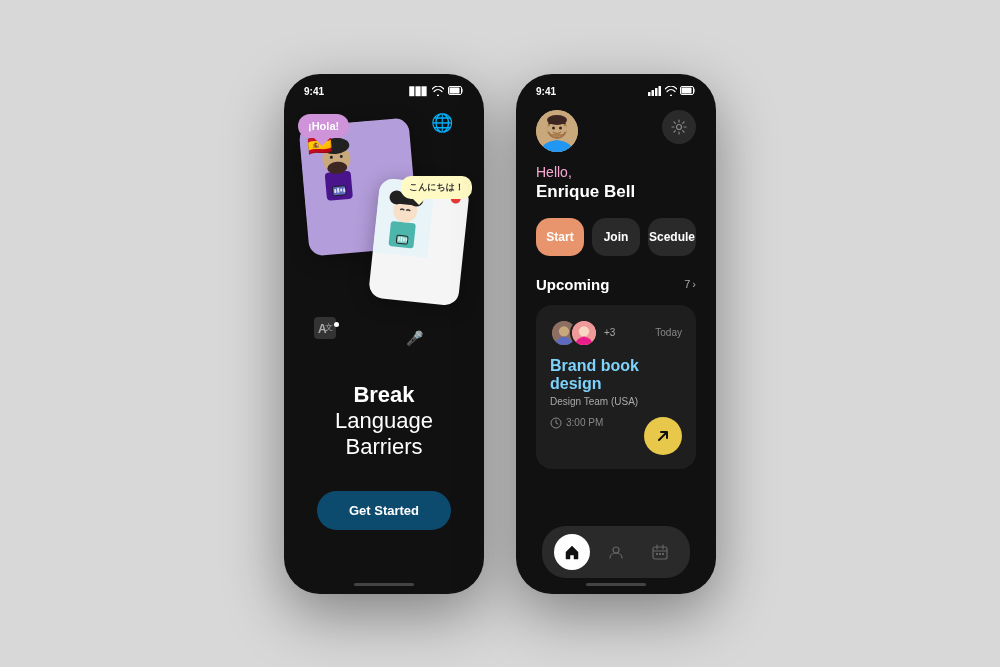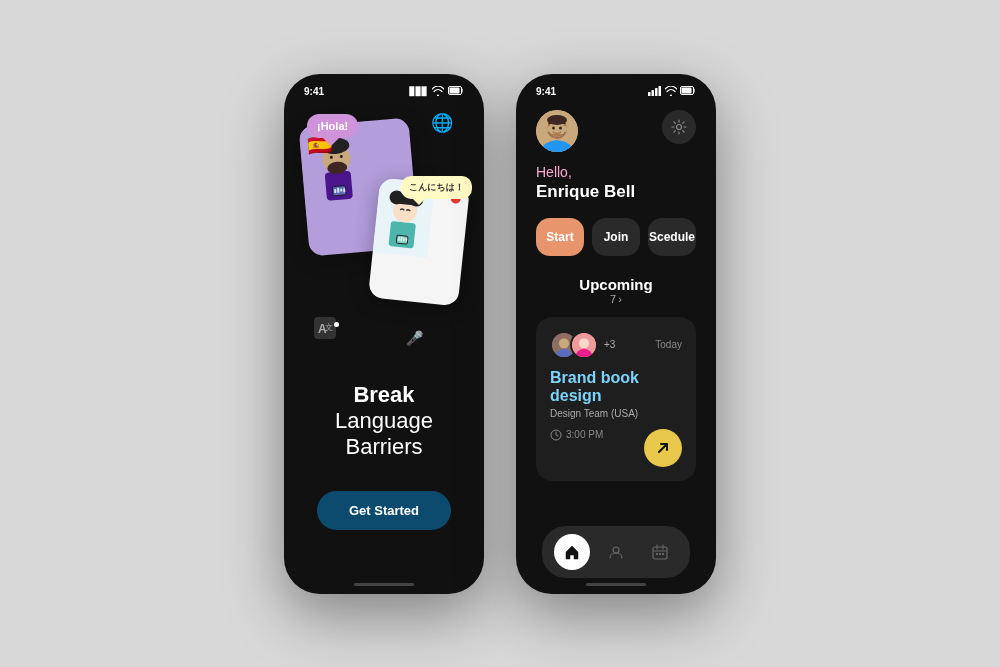--- a/index.html
+++ b/index.html
@@ -301,21 +301,20 @@
     .action-btn-schedule {
       background: #2a2a2a;
       color: #fff;
     }
 
     .upcoming-header {
       display: flex;
       justify-content: space-between;
       align-items: center;
       margin-bottom: 12px;
-      flex-direction: column;
     }
 
     .upcoming-title {
       color: #fff;
       font-size: 15px;
       font-weight: 700;
     }
 
     .upcoming-count {
       color: #aaa;
@@ -511,21 +510,21 @@
         <rect x="28" y="62" width="14" height="10" rx="2" fill="#212121"></rect>
         <rect x="29" y="63" width="12" height="8" rx="1" fill="#5c6bc0"></rect>
 
         <rect x="30" y="65" width="2" height="4" rx="1" fill="#fff" opacity="0.8"></rect>
         <rect x="33" y="64" width="2" height="5" rx="1" fill="#fff" opacity="0.8"></rect>
         <rect x="36" y="65" width="2" height="3" rx="1" fill="#fff" opacity="0.8"></rect>
         <rect x="39" y="65" width="2" height="4" rx="1" fill="#fff" opacity="0.8"></rect>
       </svg>
     </div>
 
-    <div class="speech-bubble" style="top: 12px; left: 23px;">
+    <div class="speech-bubble" style="top: 12px; left: 14px;">
       <span>¡Hola!</span>
     </div>
 
     <div class="ai-badge" style="left: 110px; top: 120px;">
       <span>AI</span>
     </div>
 
     <div class="char-card char-card-right">
       <div class="japan-dot"></div>
       

